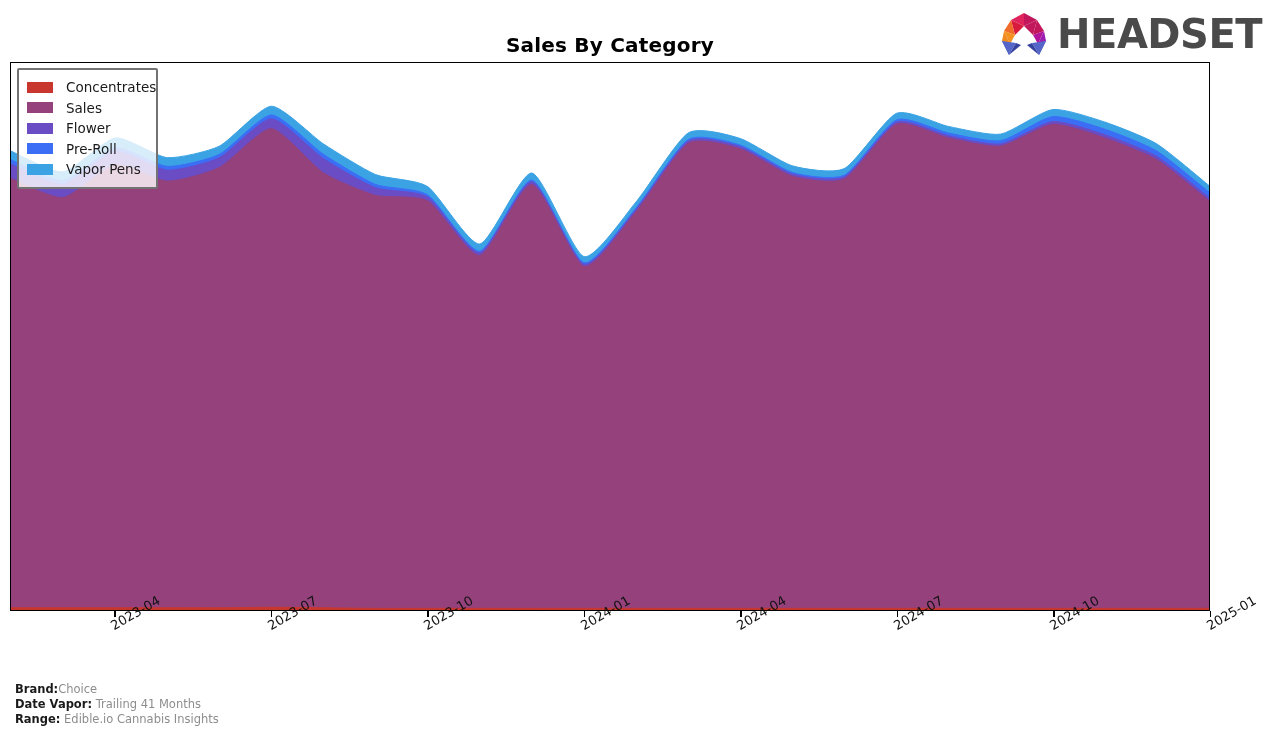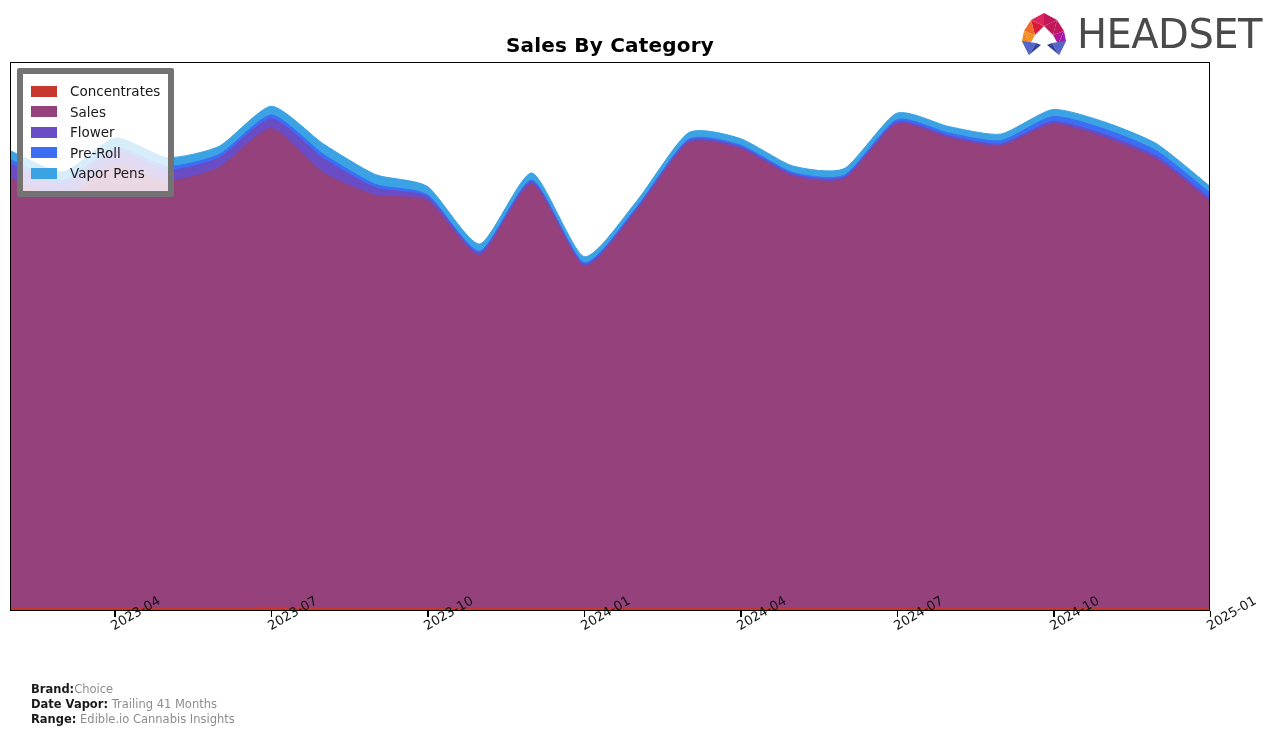--- a/index.html
+++ b/index.html
@@ -31,42 +31,42 @@
     position: absolute;
     right: 14px; top: 10px;
     height: 48px;
     display: flex;
     align-items: center;
     gap: 6px;
   }
   #brand-logo .logo-word {
     font-family: "DejaVu Sans", sans-serif;
     font-size: 40px;
-    font-weight: 400;
+    font-weight: 700;
     color: #4a4a4a;
     letter-spacing: -0.5px;
     line-height: 1;
   }
   
   #plot-frame {
     position: absolute;
     left: 10px; top: 62px;
     width: 1200px; height: 549px;
     border: 1.3px solid #000000;
     background: #ffffff;
   }
   #plot-svg { display: block; width: 100%; height: 100%; }
   
   #legend {
     position: absolute;
     left: 17px; top: 68px;
     background: rgba(255,255,255,0.80);
-    border: 6px solid #737373;
+    border: 2px solid #737373;
     border-radius: 2px;
-    padding: 7px 8px 7px 8px;
+    padding: 7px 0 7px 8px;
     z-index: 6;
   }
   .legend-row {
     display: flex;
     align-items: center;
     height: 20.5px;
   }
   .legend-swatch {
     width: 26px; height: 11px;
     margin-right: 13px;
@@ -98,21 +98,21 @@
   
   #footer {
     position: absolute;
     left: 15px; top: 682px;
     font-family: "DejaVu Sans", sans-serif;
     font-size: 11.5px;
     line-height: 15px;
     color: #8a8a8a;
   }
   #footer .f-row { white-space: nowrap; }
-  #footer .f-key { color: #1a1a1a; font-weight: bold; margin-left: 16px; }
+  #footer .f-key { color: #1a1a1a; font-weight: bold; }
   #footer .f-val { color: #8d8d8d; margin-top: 20px; }
 </style>
 </head>
 <body>
 
 <div id="page">
 
   <div id="chart-title">Sales By Category</div>
 
   <div id="brand-logo">

